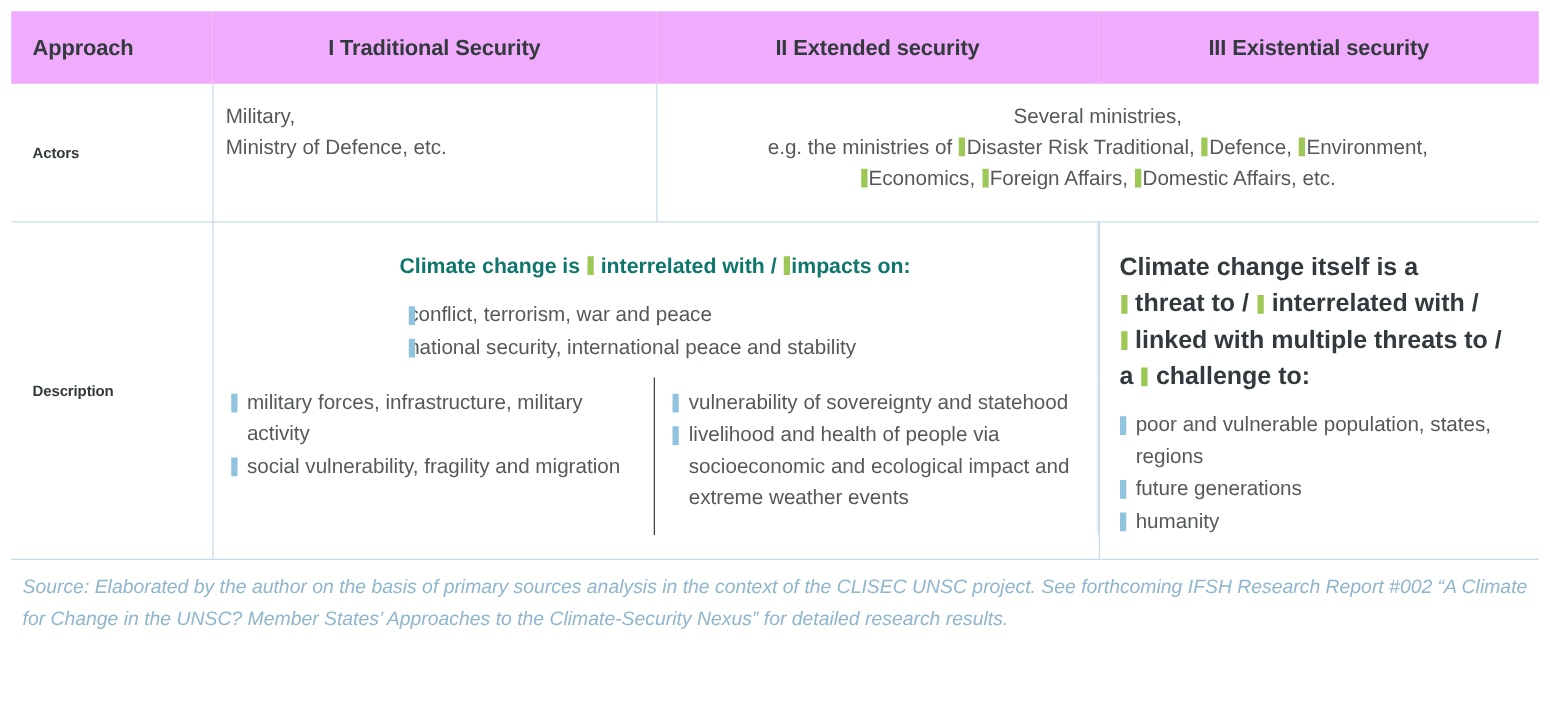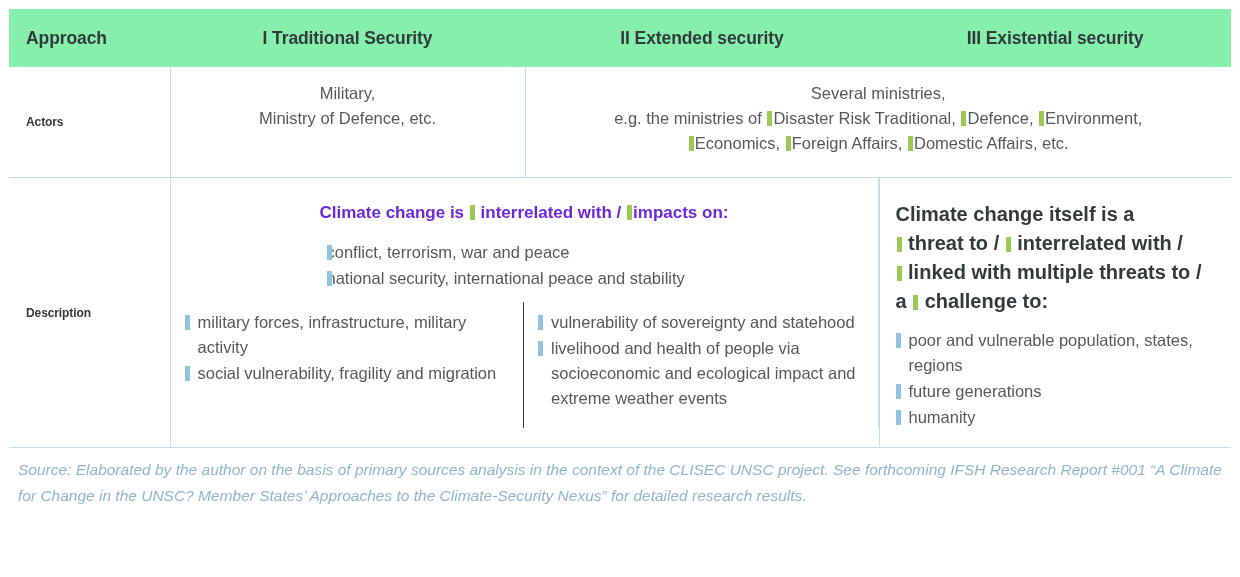--- a/index.html
+++ b/index.html
@@ -25,21 +25,21 @@
 
   
   .table {
     width: 1222px;
     border-collapse: collapse;
     table-layout: fixed;
   }
 
   
   .thead-row th {
-    background: #86efac;
+    background: #f0abfc;
     color: #333a3d;
     font-size: 17.5px;
     font-weight: bold;
     letter-spacing: -0.1px;
     padding: 0;
     height: 58px;
     vertical-align: middle;
     border: none;
   }
   .th-approach {
@@ -71,38 +71,37 @@
     color: #55595c;
     padding: 0;
   }
 
   .row-actors td {
     border-bottom: 1px solid #c5dcea;
   }
   .row-actors .rowlabel { height: 108px; }
 
   .actors-col1 {
-    text-align: center;
     padding: 14px 10px 14px 10px;
     border-right: 1px solid #c5dcea;
   }
   .actors-col23 {
     text-align: center;
     padding: 14px 16px 14px 16px;
   }
 
   
   .row-desc .rowlabel { border-right: 1px solid #c5dcea; }
   .desc-wrap {
     padding: 0;
   }
   .desc-head {
     text-align: center;
     font-weight: bold;
-    color: #6d28d9;
+    color: #0f766e;
     font-size: 17px;
     padding: 22px 8px 14px 8px;
     border-right: 1px solid #c5dcea;
   }
   .desc-sublist {
     padding: 0 8px 10px 8px;
     border-right: 1px solid #c5dcea;
   }
   .desc-sublist .bullet-line {
     padding-left: 148px;
@@ -300,14 +299,14 @@
               <span>humanity</span>
             </span>
           </div>
         </td>
       </tr>
     </tbody>
   </table>
 
   <div class="bottom-rule"></div>
 
-  <div class="caption">Source: Elaborated by the author on the basis of primary sources analysis in the context of the CLISEC UNSC project. See forthcoming IFSH Research Report #001 “A Climate for Change in the UNSC? Member States’ Approaches to the Climate-Security Nexus” for detailed research results.</div>
+  <div class="caption">Source: Elaborated by the author on the basis of primary sources analysis in the context of the CLISEC UNSC project. See forthcoming IFSH Research Report #002 “A Climate for Change in the UNSC? Member States’ Approaches to the Climate-Security Nexus” for detailed research results.</div>
 </div>
 
 </body></html>

